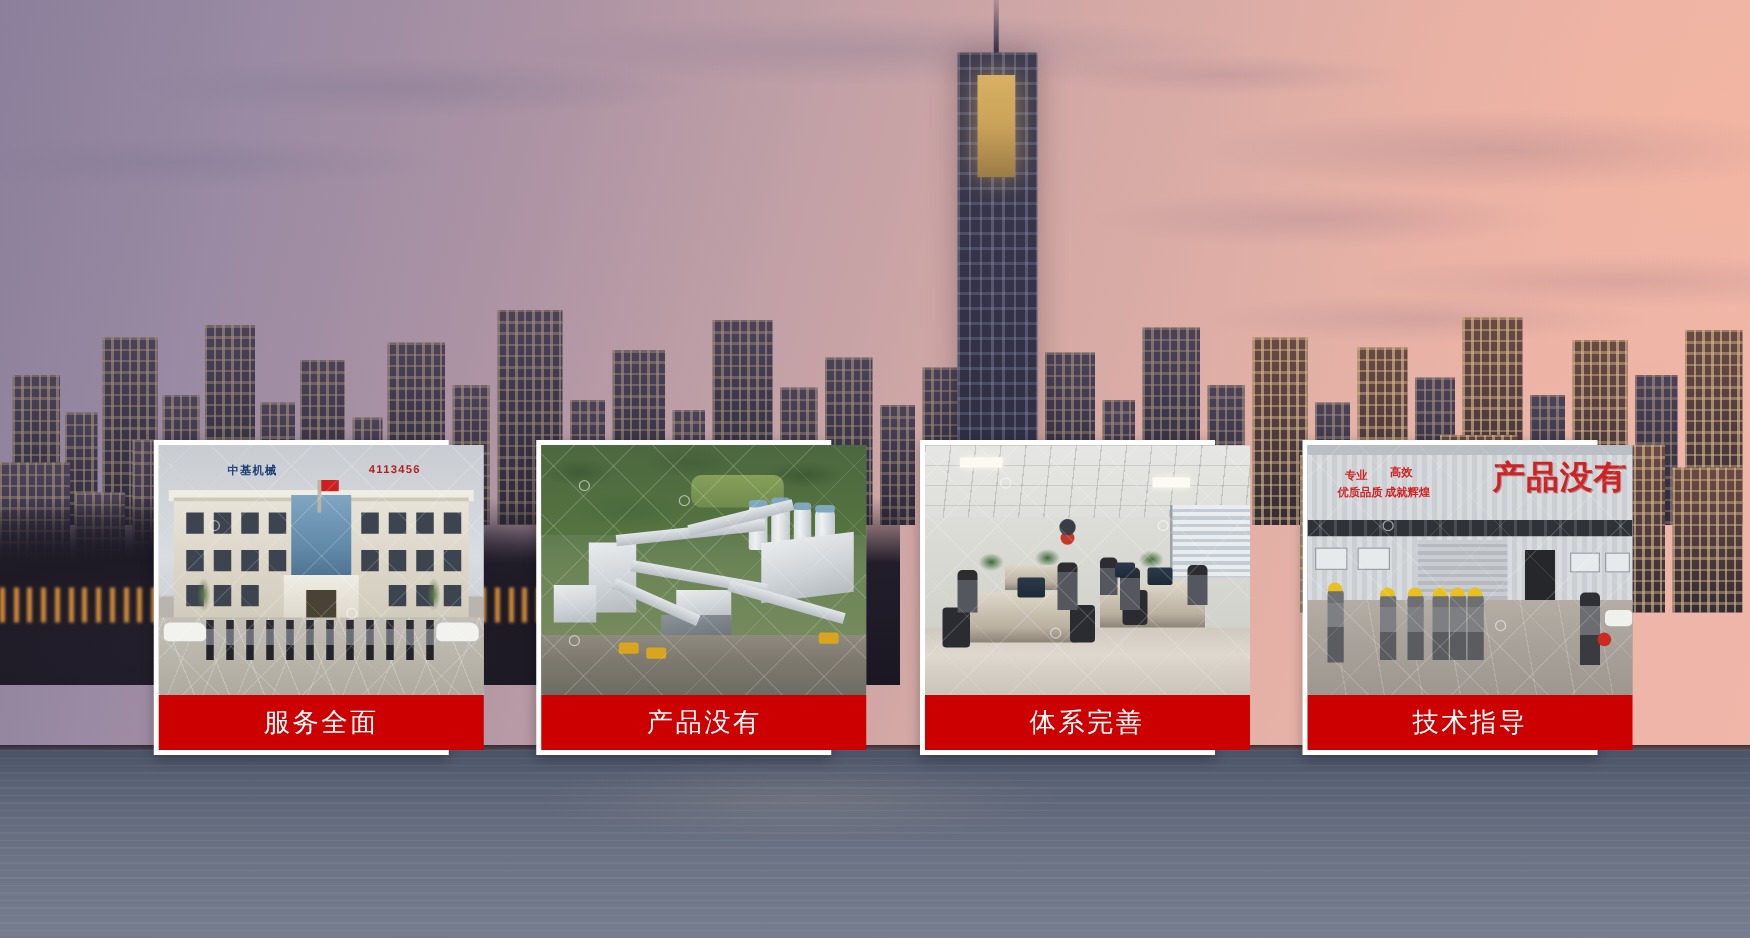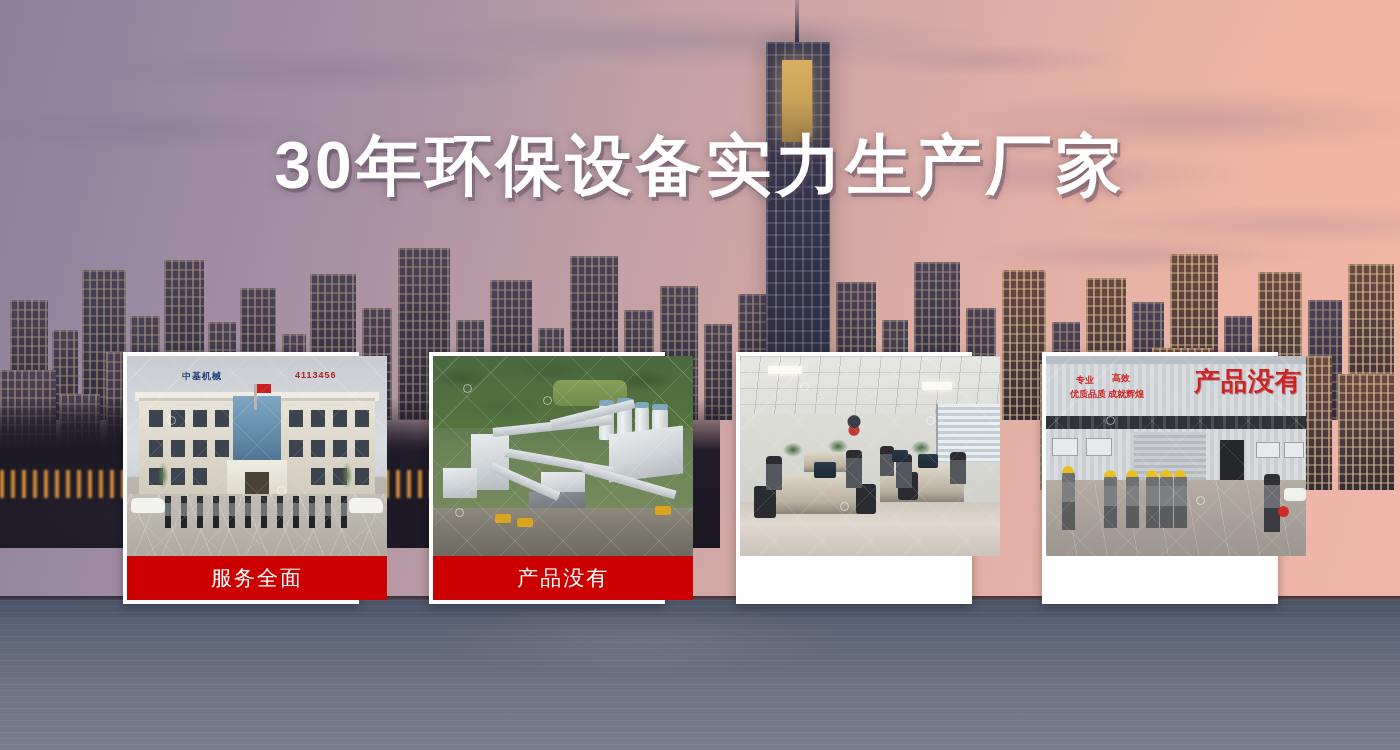--- a/index.html
+++ b/index.html
@@ -337,21 +337,20 @@
     <div class="bldg warm" style="left:1338px; width:56px; height:116px;"></div>
   </div>
 
   <div class="hill"></div>
   <div class="roadlights"></div>
   <div class="shorelights"></div>
   <div class="water-edge"></div>
   <div class="water"></div>
   <div class="water-shimmer"></div>
 
-  <div class="headline">30年环保设备实力生产厂家</div>
 
 
   <div class="cards">
 
     <div class="card">
       <div class="card-photo">
         <div class="p1-sky"></div>
         <div class="p1-roof"></div>
         <div class="p1-bldg"></div>
         <div class="p1-win" style="left:22px;  top:54px; width:14px; height:17px;"></div>
@@ -467,20 +466,21 @@
         <div class="p3-pers" style="left:156px; top:98px;  width:16px; height:34px;"></div>
         <div class="p3-pers" style="left:210px; top:96px;  width:16px; height:32px;"></div>
         <div class="p3-mon" style="left:74px;  top:106px; width:22px; height:16px;"></div>
         <div class="p3-mon" style="left:178px; top:98px;  width:20px; height:14px;"></div>
         <div class="p3-mon" style="left:152px; top:94px;  width:16px; height:12px;"></div>
         <div class="wm"></div>
         <div class="wm-dot" style="left:60px; top:26px;"></div>
         <div class="wm-dot" style="left:186px; top:60px;"></div>
         <div class="wm-dot" style="left:100px; top:146px;"></div>
       </div>
+      <div class="card-caption">体系完善</div>
     </div>
 
     <div class="card">
       <div class="card-photo">
         <div class="p4-sky"></div>
         <div class="p4-fac"></div>
         <div class="p4-band"></div>
         <div class="p4-big">产品没有</div>
         <div class="p4-sm" style="left:30px; top:20px;">专业</div>
         <div class="p4-sm" style="left:66px; top:18px;">高效</div>
@@ -505,16 +505,17 @@
         <div class="p4-hat" style="left:114px; top:114px;"></div>
         <div class="p4-worker" style="left:128px;"></div>
         <div class="p4-hat" style="left:128px; top:114px;"></div>
         <div class="p4-boss"></div>
         <div class="p4-redhat"></div>
         <div class="p4-car"></div>
         <div class="wm"></div>
         <div class="wm-dot" style="left:150px; top:140px;"></div>
         <div class="wm-dot" style="left:60px; top:60px;"></div>
       </div>
+      <div class="card-caption">技术指导</div>
     </div>
 
   </div>
 </div>
 
 </body></html>

